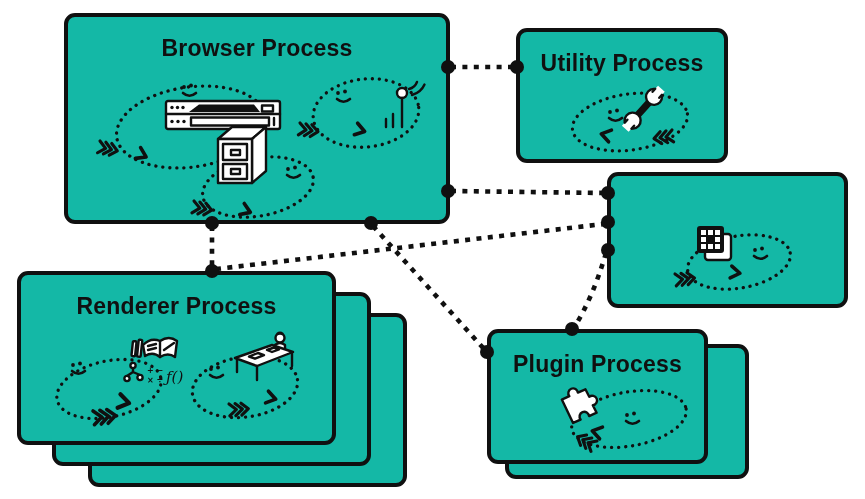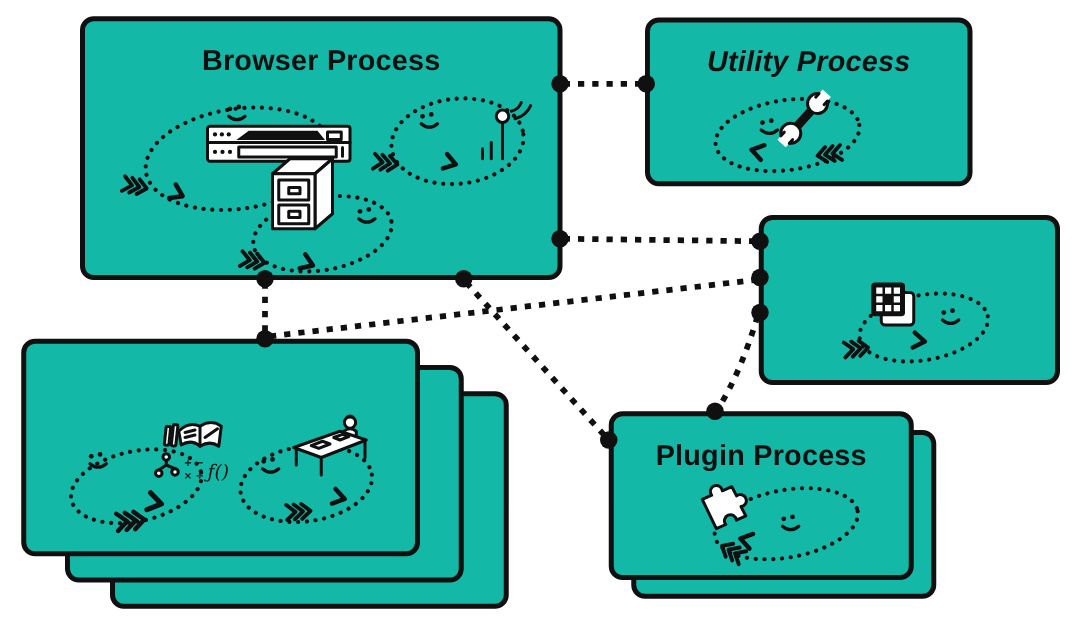--- a/index.html
+++ b/index.html
@@ -36,20 +36,21 @@
   .math-text { font-family:"DejaVu Sans", sans-serif; font-weight:bold; font-size:8px; fill:var(--ink); }
 </style>
 </head>
 <body>
 
 <div class="stage">
 
   <div class="box z5" style="left:88px;top:313px;width:319px;height:174px;"></div>
   <div class="box z6" style="left:52px;top:292px;width:319px;height:174px;"></div>
   <div class="box z10" style="left:17px;top:271px;width:319px;height:174px;">
+    <div class="box-title">Renderer Process</div>
 
     <svg class="blob" style="left:26px;top:60px;" width="152" height="100" viewBox="0 0 152 100">
       <ellipse class="dotted" cx="62" cy="54" rx="53" ry="28" transform="rotate(-12 62 54)"></ellipse>
       <g class="face" transform="translate(26,30)">
         <circle cx="0" cy="0" r="1.9"></circle>
           <circle cx="7" cy="-1.5" r="1.9"></circle>
         <path d="M-1 6 q6.5 5.5 13 0"></path>
       </g>
       <g>
         <g class="ln" transform="translate(86,6) rotate(6)">
@@ -98,21 +99,21 @@
       <path class="arrowhead" d="M0 -6 l9 6 l-9 6" transform="translate(80,66) rotate(14)"></path>
       <g class="chev" transform="translate(42,73) rotate(-4)">
         <path d="M0 0 l7 6 l-7 6"></path>
           <path d="M6 0 l7 6 l-7 6"></path>
           <path d="M12 0 l7 6 l-7 6"></path>
       </g>
     </svg>
   </div>
 
   <div class="box z5" style="left:505px;top:344px;width:244px;height:135px;"></div>
-  <div class="box z10" style="left:487px;top:329px;width:244px;height:135px;padding-left:32px;">
+  <div class="box z10" style="left:487px;top:329px;width:221px;height:135px;padding-left:32px;">
     <div class="box-title">Plugin Process</div>
     <svg class="blob" style="left:58px;top:46px;" width="162" height="84" viewBox="0 0 162 84">
       <ellipse class="dotted" cx="80" cy="40" rx="58" ry="27" transform="rotate(-10 80 40)"></ellipse>
       <g transform="translate(8,6) rotate(-10 20 20)">
         <path class="fillw" d="M6 12 L14 10 A4.8 4.8 0 1 1 23 8 L31 6 L33.5 14 A4.8 4.8 0 1 1 35.5 23 L38 31 L30 33 A4.8 4.8 0 1 0 21 35 L13 37 Z"></path>
       </g>
       <g class="face" transform="translate(78,36)">
         <circle cx="0" cy="0" r="1.9"></circle>
           <circle cx="7" cy="-1.5" r="1.9"></circle>
         <path d="M-1 6 q6.5 5.5 13 0"></path>
@@ -150,21 +151,21 @@
       </g>
       <path class="arrowhead" d="M0 -6 l9 6 l-9 6" transform="translate(62,50) rotate(8)"></path>
       <g class="chev" transform="translate(6,52) rotate(-6)">
         <path d="M0 0 l7 6 l-7 6"></path>
           <path d="M6 0 l7 6 l-7 6"></path>
           <path d="M12 0 l7 6 l-7 6"></path>
       </g>
     </svg>
   </div>
 
-  <div class="box z10" style="left:516px;top:14px;width:262px;height:135px;font-style:italic;">
+  <div class="box z10" style="left:516px;top:28px;width:212px;height:135px;">
     <div class="box-title">Utility Process</div>
     <svg class="blob" style="left:34px;top:46px;" width="164" height="84" viewBox="0 0 164 84">
       <ellipse class="dotted" cx="76" cy="44" rx="58" ry="28" transform="rotate(-8 76 44)"></ellipse>
       <g class="face" transform="translate(56,34)">
         <circle cx="0" cy="0" r="1.9"></circle>
           <circle cx="7" cy="-1.5" r="1.9"></circle>
         <path d="M-1 6 q6.5 5.5 13 0"></path>
       </g>
       <g transform="translate(68,6) rotate(42 22 24)">
         <line class="ln" style="stroke-width:7" x1="22" y1="12" x2="22" y2="38"></line>

